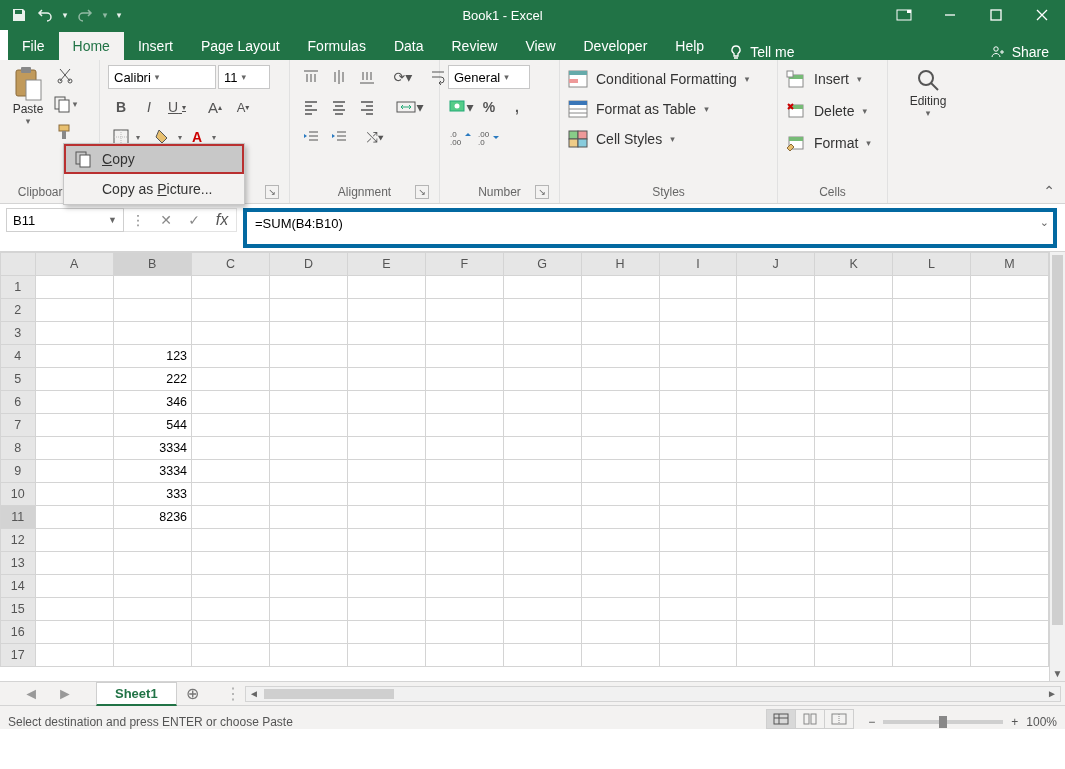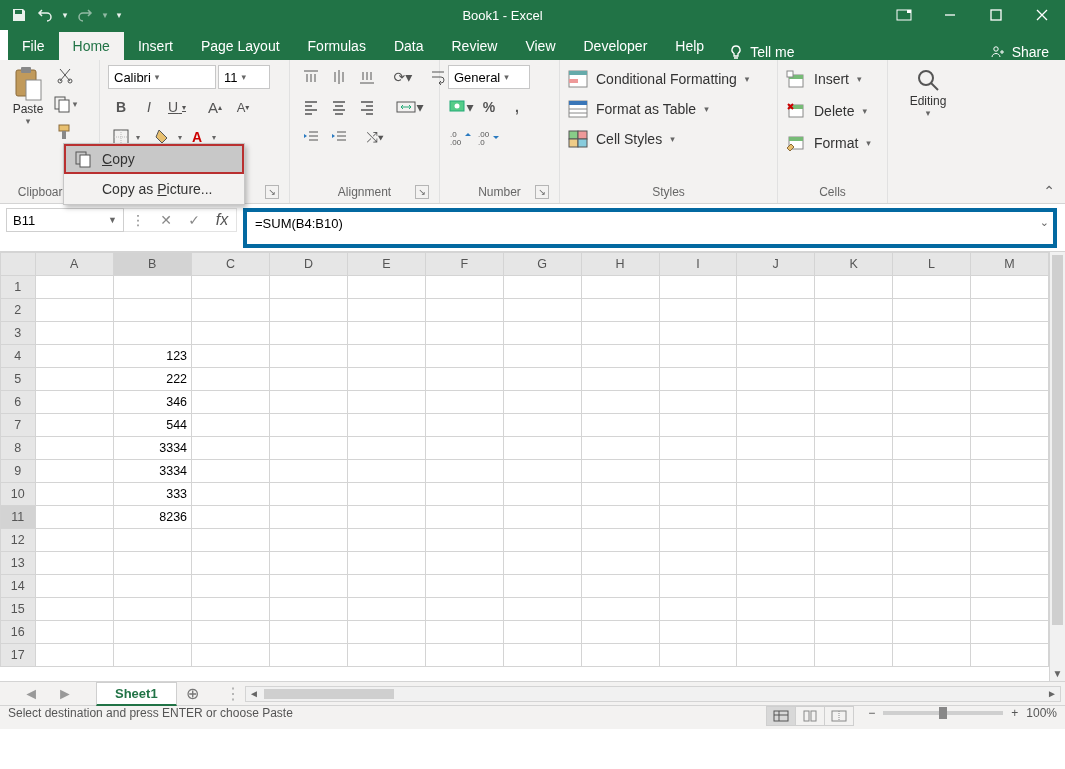--- a/index.html
+++ b/index.html
@@ -85,21 +85,21 @@
 .nav-arrows { width:96px; display:flex; align-items:center; justify-content:center; gap:18px; color:#999;}
 .sheet-tab { height:24px; padding: 3px 18px; background:#fff; border:1px solid #cfcfcf; border-bottom:2px solid #217346; color:#217346; font-size:13px; font-weight:600;}
 .add-sheet { width:32px; text-align:center; color:#777; font-size:16px;}
 .tabrow .split { width:16px; text-align:center; color:#aaa;}
 .hscroll { flex:1; height:16px; background:#f1f1f1; border:1px solid #d4d4d4; margin:0 4px; position:relative;}
 .hscroll .thumb { position:absolute; left:18px; top:2px; bottom:2px; width:130px; background:#cfcfcf;}
 .hscroll .arr { position:absolute; top:0; bottom:0; width:16px; display:flex; align-items:center; justify-content:center; font-size:10px; color:#666;}
 .hscroll .arr.l{left:0} .hscroll .arr.r{right:0}
 
 
-.status { height:23px; background:#f3f2f1; display:flex; align-items:flex-start; font-size:12px; color:#555; padding:0 8px;}
+.status { height:23px; background:#f3f2f1; display:flex; align-items:flex-end; font-size:12px; color:#555; padding:0 8px;}
 .status .views { margin-left:auto; display:flex; align-items:center; gap:0;}
 .viewbtn { width:30px; height:20px; border:1px solid #cfcfcf; margin-left:-1px; display:flex; align-items:center; justify-content:center;}
 .viewbtn.active{ background:#d8d8d8;}
 .zoom { display:flex; align-items:center; gap:8px; margin-left:14px;}
 .slider { width:120px; height:4px; background:#cfcfcf; position:relative;}
 .slider .tick { position:absolute; left:50%; top:-3px; width:1px; height:10px; background:#999;}
 .slider .knob { position:absolute; left:50%; top:-4px; width:8px; height:12px; background:#888; transform:translateX(-50%);}
 
 svg { display:block; }
 </style>

